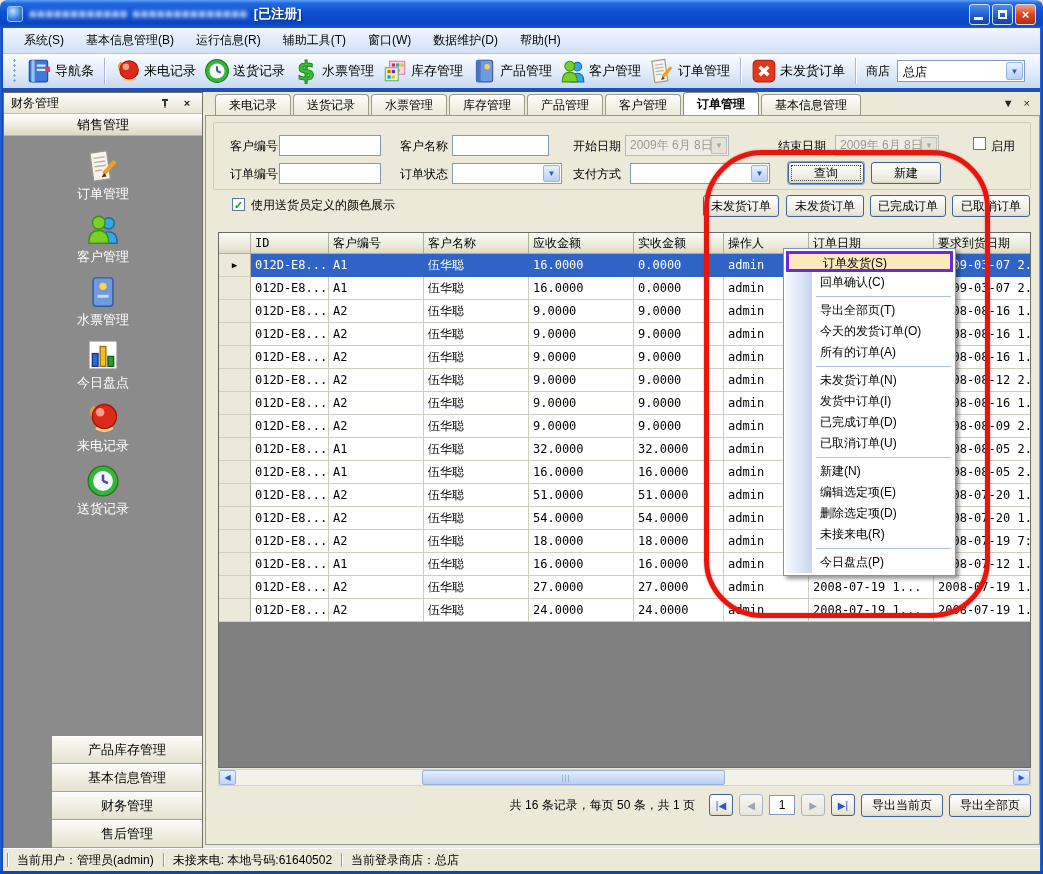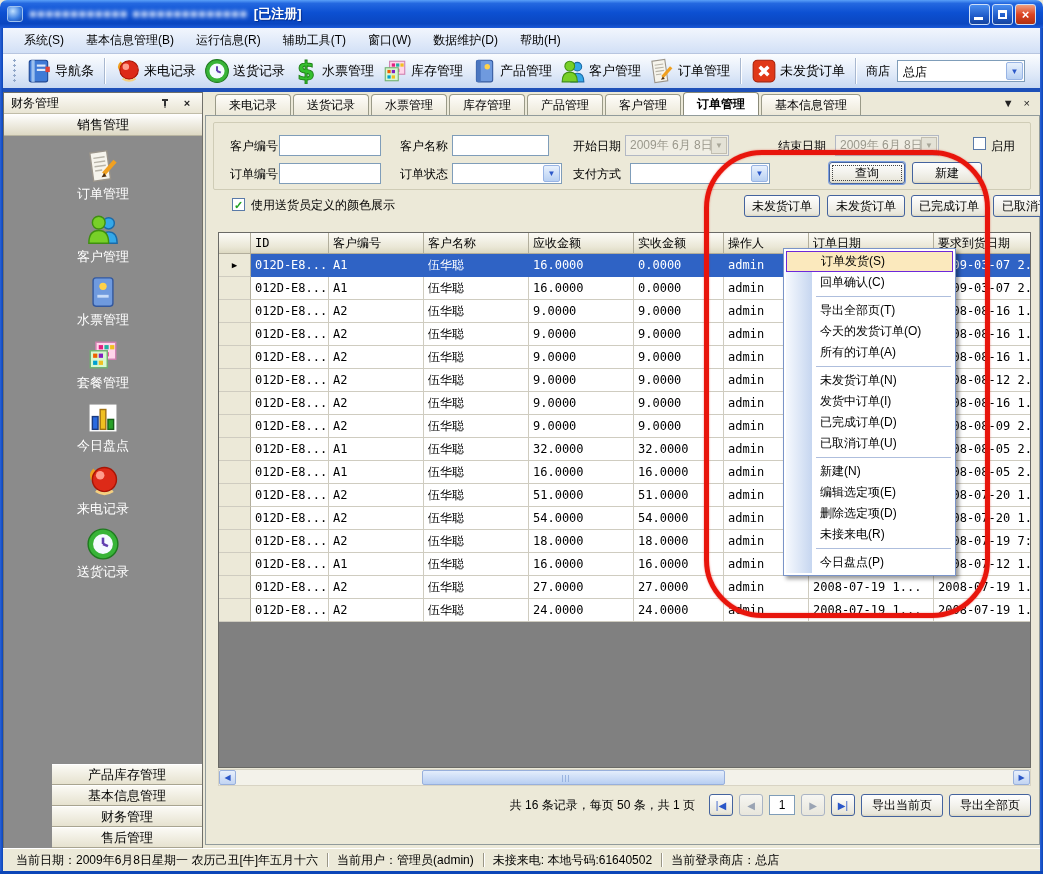--- a/index.html
+++ b/index.html
@@ -66,21 +66,21 @@
     color:#222; font-size:11px; font-weight:bold; }
   .sb-section { height:22px; background:linear-gradient(#ffffff,#ded9c4); display:flex; align-items:center;
     justify-content:center; border-bottom:1px solid #b8b4a0; font-size:13px; }
   .sb-body { position:absolute; top:44px; bottom:85px; left:0; right:0; overflow:hidden;
     display:flex; flex-direction:column; align-items:center; padding-top:12px; }
   .side-item { width:100%; height:63px; display:flex; flex-direction:column; align-items:center;
     color:#fff; font-size:13px; gap:2px; }
   .side-item .si { width:34px; height:34px; }
   .si svg { width:34px; height:34px; }
   .sb-bottom { position:absolute; left:0; right:0; bottom:0; }
-  .sb-btn { height:21px; background:linear-gradient(#fbfaf5,#e6e2cf); border-top:1px solid #fff;
+  .sb-btn { height:28px; background:linear-gradient(#fbfaf5,#e6e2cf); border-top:1px solid #fff;
     border-bottom:1px solid #a8a490; display:flex; align-items:center; justify-content:center; font-size:13px;margin-left:48px; }
 
   
   .content { position:absolute; left:205px; top:92px; width:835px; height:753px; }
   .tabs { position:absolute; left:0; top:0; right:0; height:23px; display:flex; align-items:flex-end; padding-left:10px; }
   .tab { height:21px; padding:0 13px; display:flex; align-items:center;
     background:linear-gradient(#fefdfa,#ece8d8); border:1px solid #9a9a88; border-bottom:none;
     border-radius:4px 4px 0 0; margin-right:2px; font-size:12px; }
   .tab.active { background:#fff; font-weight:bold; height:23px; border-color:#8a8a78; z-index:2; }
   .tab-ctrl { position:absolute; right:10px; top:5px; display:flex; gap:10px; font-size:11px; color:#222; }
@@ -97,21 +97,21 @@
     color:#9a988c; display:flex; align-items:center; padding-left:4px; }
   .fdate .darrow { position:absolute; right:1px; top:1px; bottom:1px; width:16px; background:#e4e2d6;
     border:1px solid #c2beb0; color:#a8a698; font-size:8px; display:flex; align-items:center; justify-content:center; }
 
   .cb { position:absolute; width:13px; height:13px; background:#fff; border:1px solid #5a7aa8;
     font-size:11px; line-height:12px; text-align:center; color:#21a121; font-weight:bold; }
 
   .xpbtn { background:linear-gradient(#fefefe,#f4f3ee 45%,#e8e6da 90%,#d8d4c0);
     border:1px solid #44639e; border-radius:3px; font-size:12px; color:#000;
     display:inline-flex; align-items:center; justify-content:center; white-space:nowrap; }
-  .abs { position:absolute;margin-left:41px; }
+  .abs { position:absolute; }
   .default-btn { box-shadow:0 0 0 1px #7ea0e0; outline:1px dotted #444; outline-offset:-4px; }
 
   
   .grid { position:absolute; left:13px; top:140px; width:813px; height:536px; background:#808080;
     border:1px solid #6a6a66; overflow:hidden; font-family:"DejaVu Sans Mono","Liberation Mono",monospace; font-size:12px; }
   .g-head { display:flex; height:21px; }
   .g-cell { overflow:hidden; white-space:nowrap; padding:0 4px; flex:none; }
   .g-hc { background:linear-gradient(#fcfbf7,#eae7d6 70%,#ddd9c2); border-right:1px solid #b2ae9c;
     border-bottom:1px solid #b2ae9c; line-height:20px; }
   .g-row { display:flex; height:23px; background:#fff; }
@@ -144,21 +144,21 @@
     border-top:1px solid #fff; display:flex; align-items:center; padding:0 4px; }
   .st-seg { padding:0 9px; white-space:nowrap; }
   .st-div { width:1px; height:14px; background:#9a9686; box-shadow:1px 0 0 #fff; }
 
   
   .ctx { position:absolute; left:783px; top:248px; width:173px; background:#fff;
     border:1px solid #7a94c8; box-shadow:3px 3px 4px rgba(0,0,0,.4); padding:2px; z-index:50; }
   .ctx-gutter { position:absolute; left:2px; top:2px; bottom:2px; width:26px;
     background:linear-gradient(90deg,#f6f9fe,#c6d6f0); }
   .ctx-item { position:relative; height:21px; line-height:21px; padding-left:34px; font-size:12px; z-index:1; }
-  .ctx-item.hl { background:#fbe9bd; border:1px solid #6d28d9; line-height:19px; }
+  .ctx-item.hl { background:#fbe9bd; border:3px solid #6d28d9; line-height:19px; }
   .ctx-sep { margin:3px 2px 3px 30px; height:1px; background:#aebedd; position:relative; z-index:1; }
 
   
   .anno { position:absolute; left:704px; top:150px; width:286px; height:468px;
     border:5px solid #e8150c; border-radius:58px; z-index:99; pointer-events:none;
     box-shadow:0 0 2px rgba(232,21,12,.55), inset 0 0 2px rgba(232,21,12,.55); }
 </style>
 </head>
 <body>
 
@@ -339,35 +339,20 @@
           </svg></span>
         <span>客户管理</span>
       </div>
       <div class="side-item">
         <span class="si"><svg viewBox="0 0 24 24">
             <rect x="5" y="2" width="14" height="20" rx="2" fill="#6f9ade" stroke="#33589e"></rect>
             <circle cx="12" cy="8" r="2.6" fill="#ffd24a"></circle>
             <rect x="8" y="14" width="8" height="2" fill="#c8dcf8"></rect>
           </svg></span>
         <span>水票管理</span>
-      </div>
-      <div class="side-item">
-        <span class="si"><svg viewBox="0 0 24 24">
-            <rect x="7" y="3" width="14" height="12" fill="#ffd5ea" stroke="#d080b0"></rect>
-            <rect x="9" y="5" width="3" height="3" fill="#e02080"></rect>
-            <rect x="13" y="5" width="3" height="3" fill="#20b0a0"></rect>
-            <rect x="17" y="5" width="3" height="3" fill="#f0c020"></rect>
-            <rect x="13" y="10" width="3" height="3" fill="#e02080"></rect>
-            <rect x="3" y="9" width="12" height="12" fill="#d8f8d0" stroke="#70b070"></rect>
-            <rect x="5" y="11" width="3" height="3" fill="#f06000"></rect>
-            <rect x="9" y="11" width="3" height="3" fill="#8020c0"></rect>
-            <rect x="5" y="16" width="3" height="3" fill="#00a0d0"></rect>
-            <rect x="9" y="16" width="3" height="3" fill="#f0c020"></rect>
-          </svg></span>
-        <span>套餐管理</span>
       </div>
       <div class="side-item">
         <span class="si"><svg viewBox="0 0 24 24">
             <rect x="2" y="2" width="20" height="20" fill="#fff" stroke="#8a8a8a"></rect>
             <rect x="4.5" y="11" width="4" height="9" fill="#2a6ae0" stroke="#1a3a80"></rect>
             <rect x="10" y="6" width="4" height="14" fill="#f0c020" stroke="#a07010"></rect>
             <rect x="15.5" y="13" width="4" height="7" fill="#28a028" stroke="#186018"></rect>
           </svg></span>
         <span>今日盘点</span>
       </div>
@@ -690,21 +675,20 @@
     <div class="ctx-item">编辑选定项(E)</div>
     <div class="ctx-item">删除选定项(D)</div>
     <div class="ctx-item">未接来电(R)</div>
     <div class="ctx-sep"></div>
     <div class="ctx-item">今日盘点(P)</div>
   </div>
 
 <div class="anno"></div>
 
 <div class="status">
-    <span class="st-seg">当前日期：2009年6月8日星期一 农历己丑[牛]年五月十六</span>
     <span class="st-div"></span>
     <span class="st-seg">当前用户：管理员(admin)</span>
     <span class="st-div"></span>
     <span class="st-seg">未接来电: 本地号码:61640502</span>
     <span class="st-div"></span>
     <span class="st-seg">当前登录商店：总店</span>
   </div>
 
 <div class="frame-l"></div>
 <div class="frame-r"></div>

